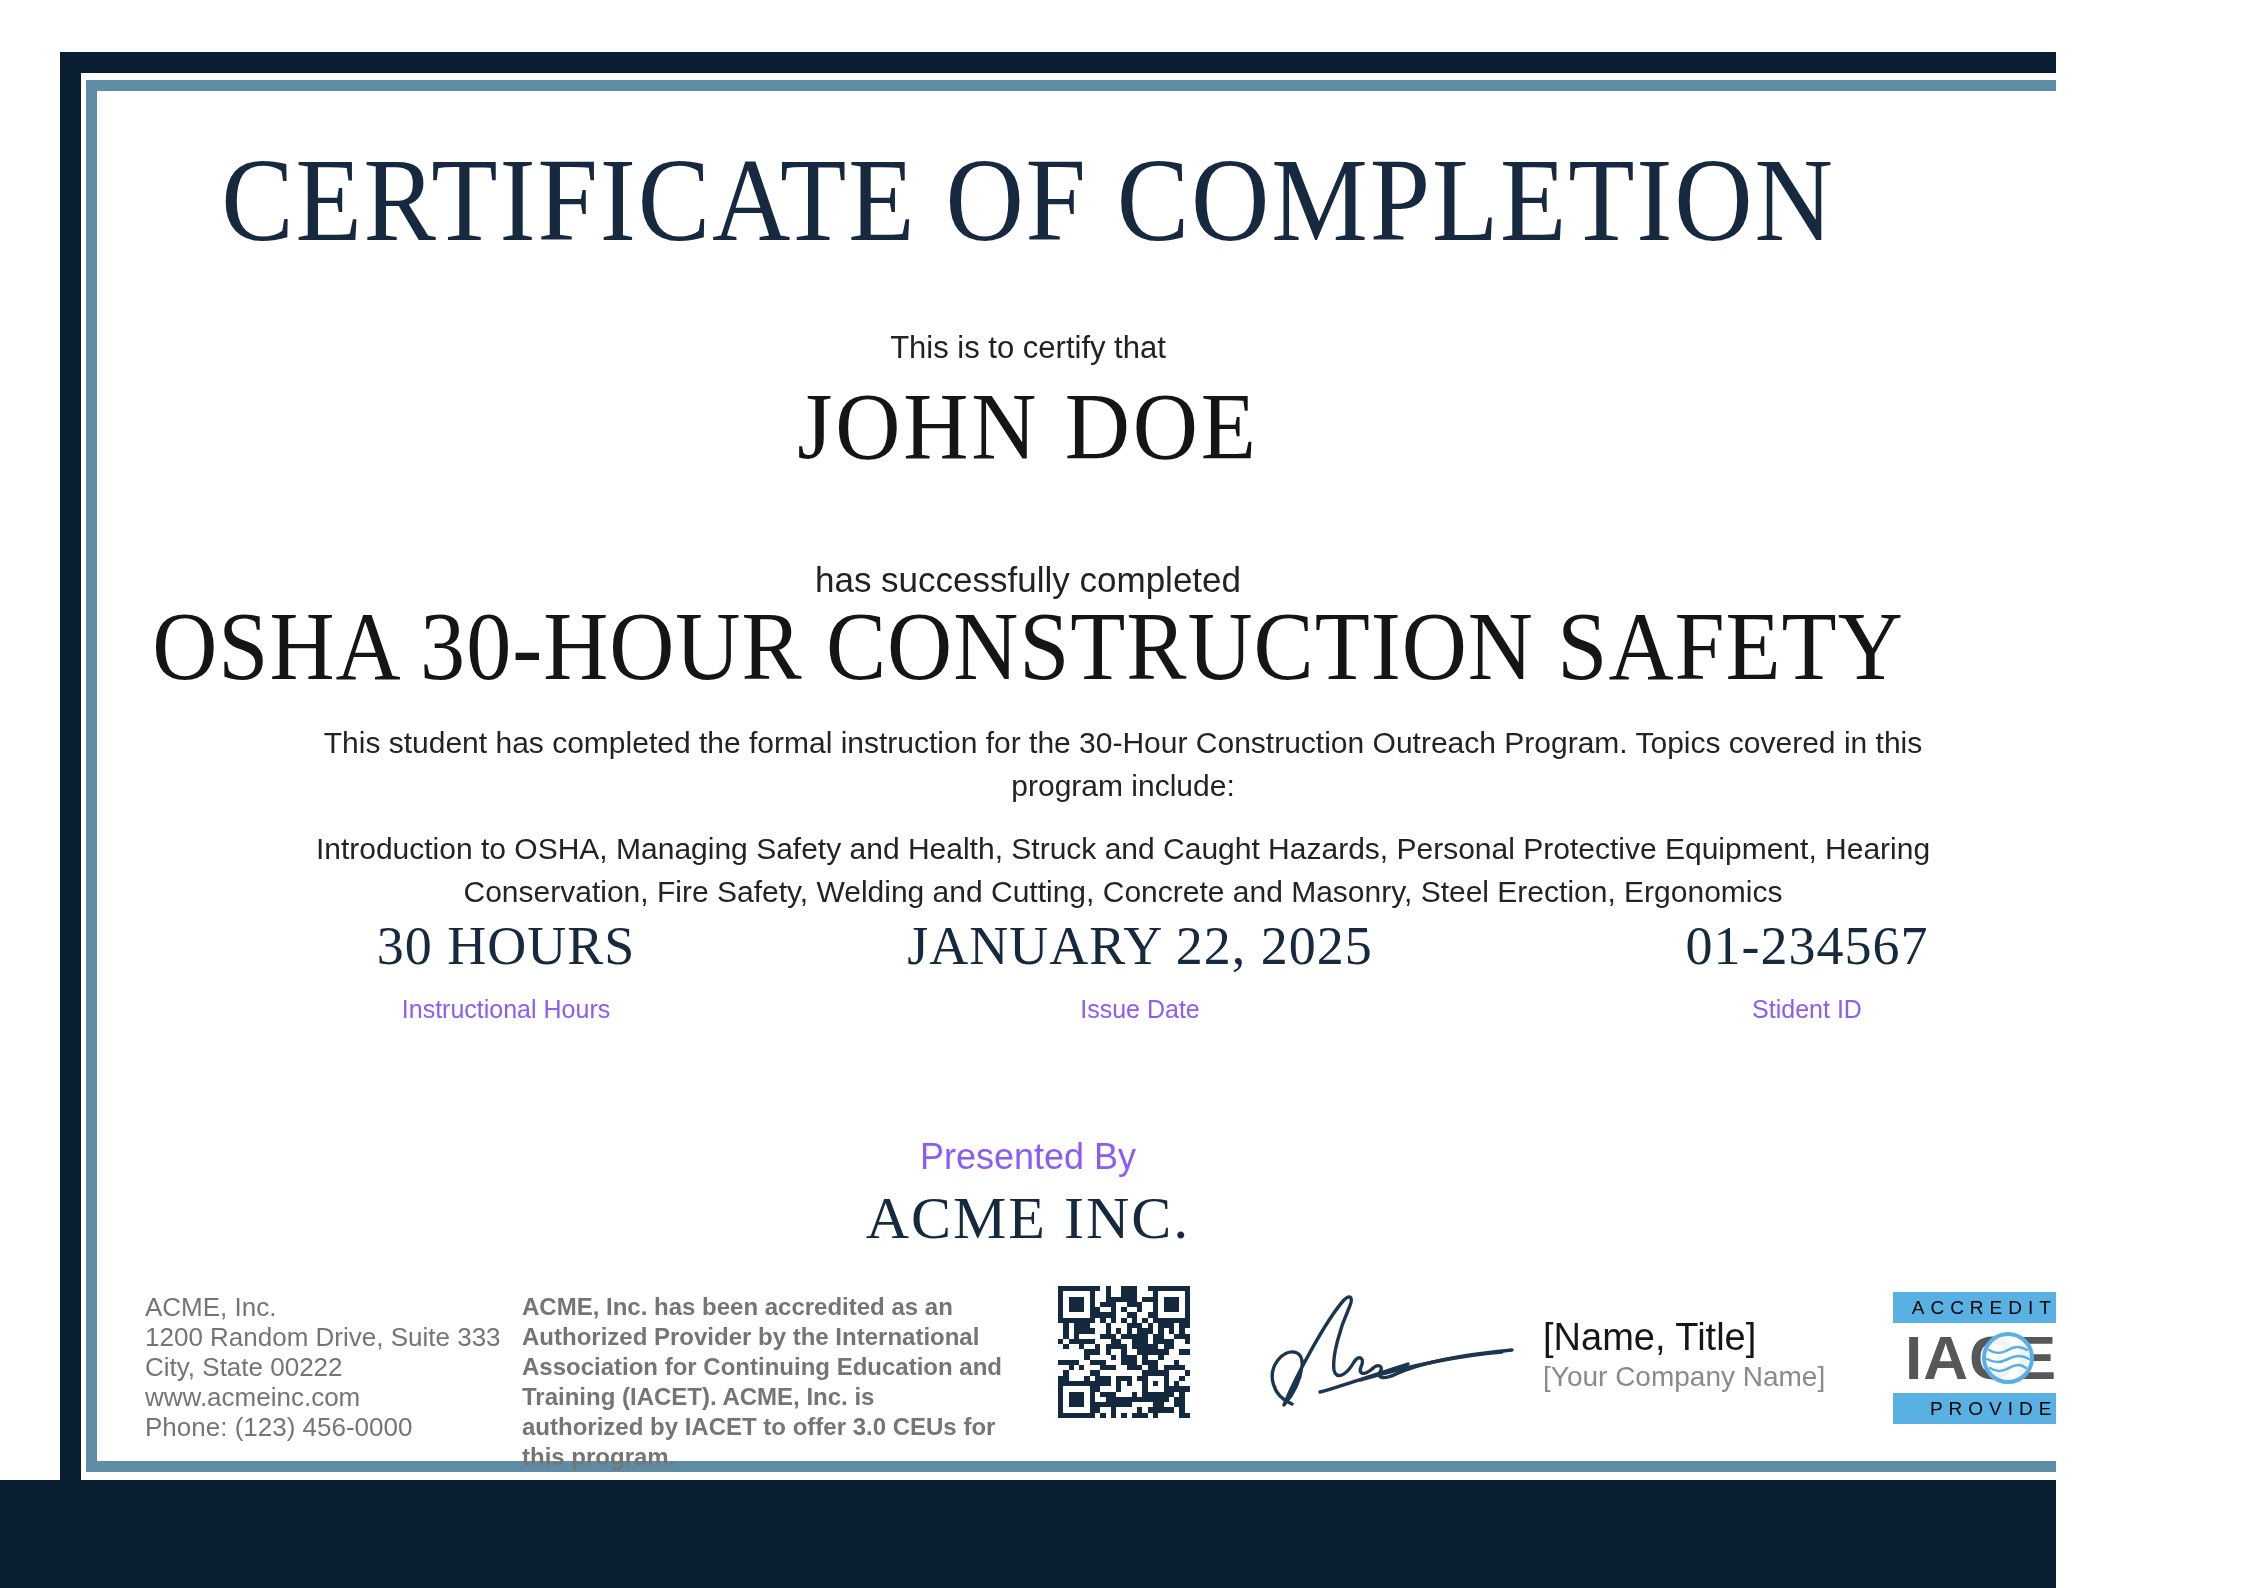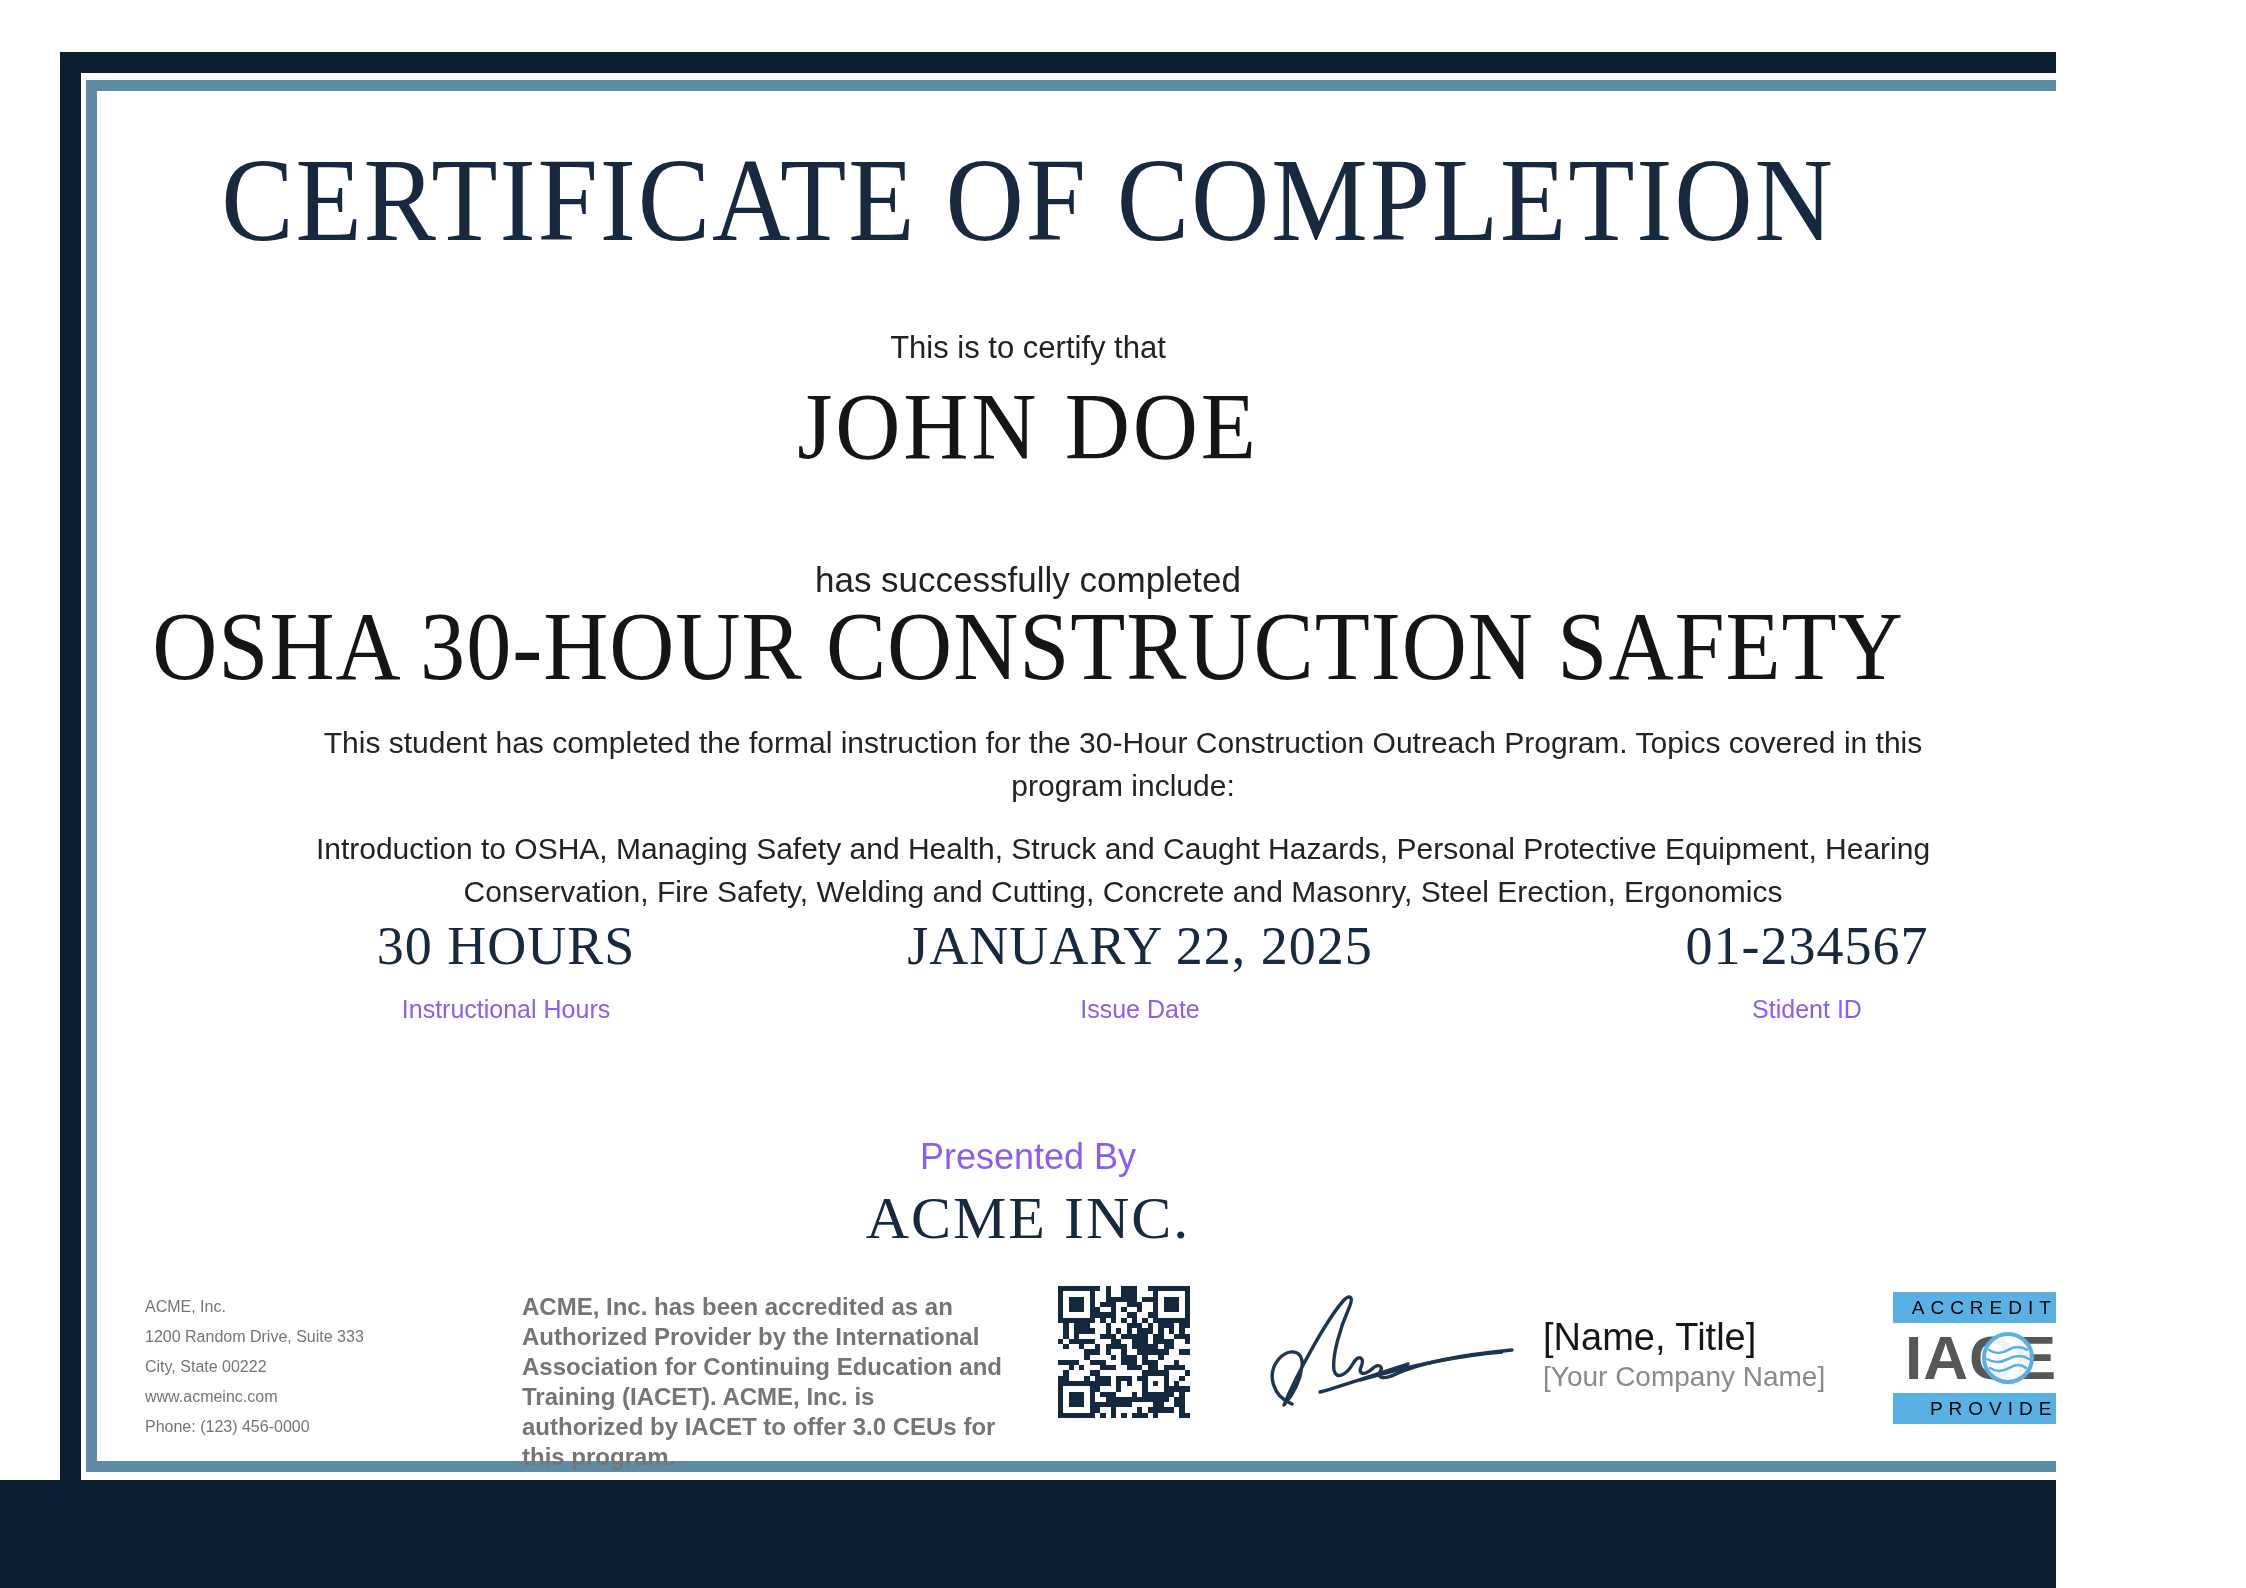--- a/index.html
+++ b/index.html
@@ -42,21 +42,21 @@
   .stat-value { font-size:54px; color:#16293f; letter-spacing:1px; line-height:1.0; }
   .stat-label { font-size:25px; color:#8b5cf6; margin-top:22px; }
   .stat-1 { left:246px; } .stat-2 { left:880px; } .stat-3 { left:1547px; }
 
   .presented  { top:1136px; font-size:36px; color:#8b5cf6; }
   .presenter  { top:1184px; font-size:60px; color:#16293f; letter-spacing:2px; }
 
   
   .addr {
     position:absolute; left:145px; top:1292px;
-    font-size:16px; line-height:30px; color:#757575;
+    font-size:26px; line-height:30px; color:#757575;
   }
   .accred {
     position:absolute; left:522px; top:1292px; width:480px;
     font-size:24px; line-height:30px; color:#757575;font-weight:bold;
   }
   .qr { position:absolute; left:1058px; top:1286px; width:132px; height:132px; }
   .sig { position:absolute; left:1262px; top:1292px; width:256px; height:122px; }
   .signer { position:absolute; left:1543px; top:1316px; }
   .signer-name    { font-size:38px; color:#161616; }
   .signer-company { font-size:28px; color:#8a8a8a; margin-top:2px; }

